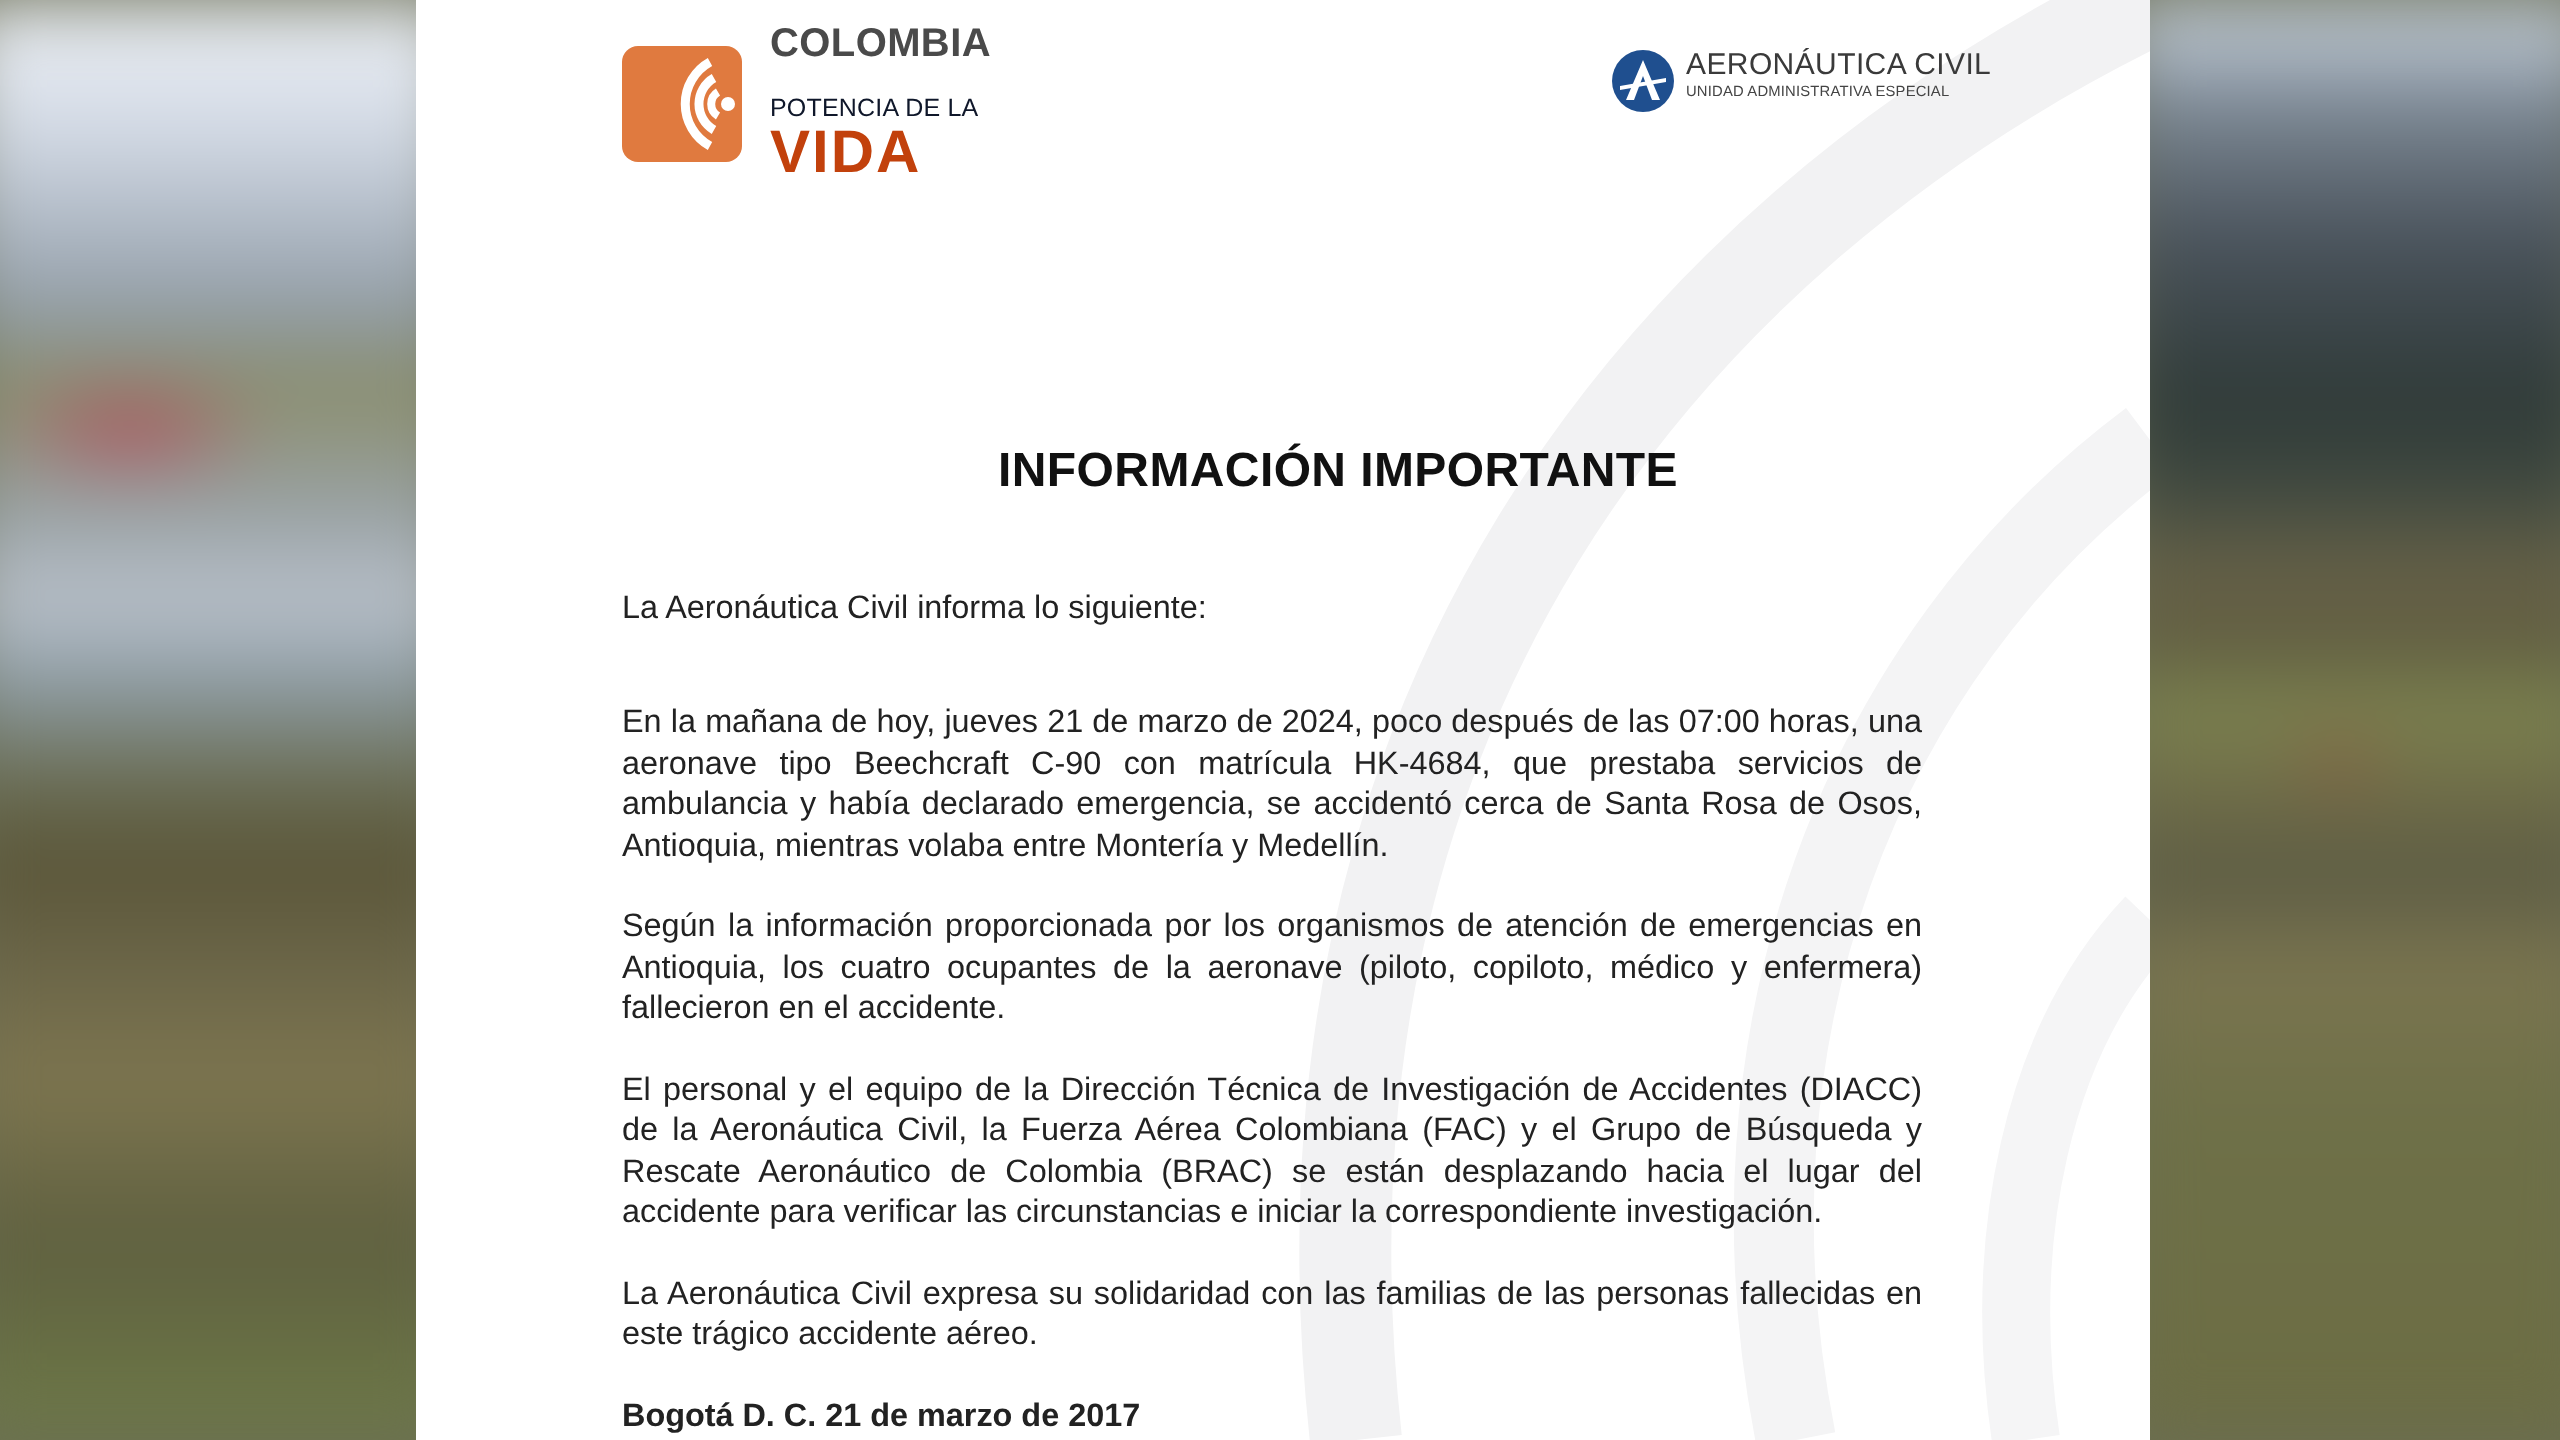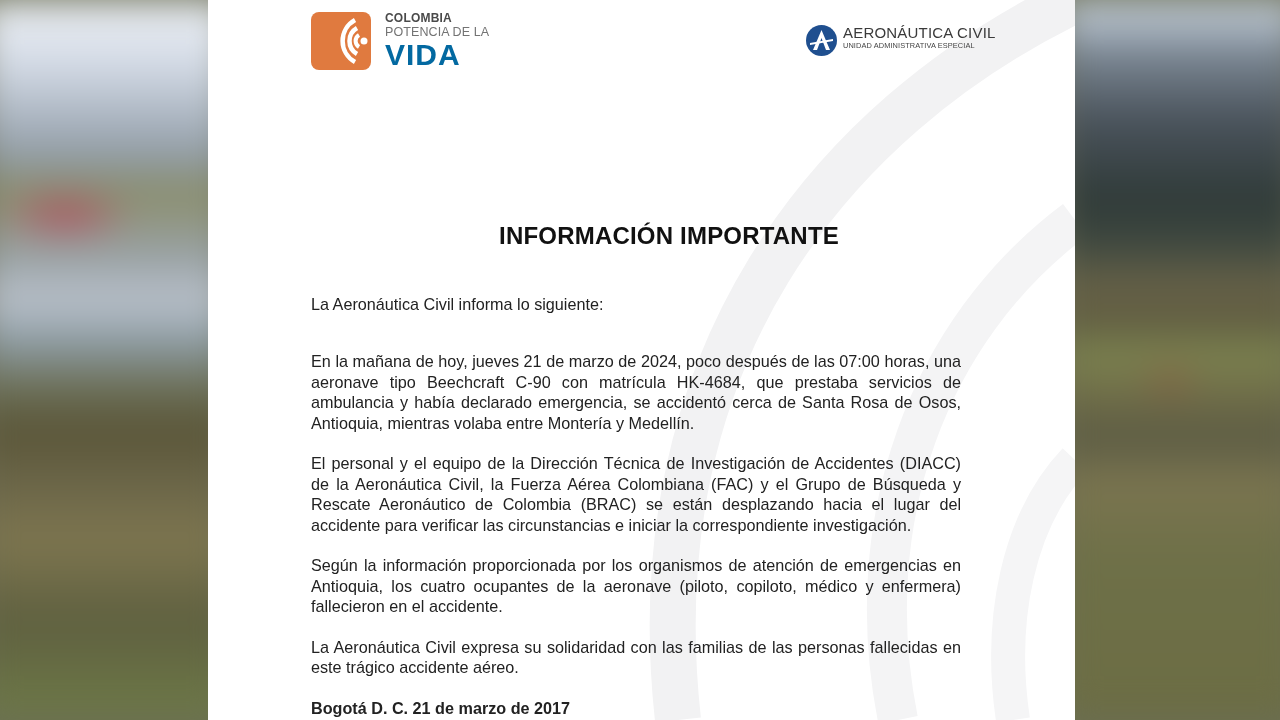--- a/index.html
+++ b/index.html
@@ -11,23 +11,23 @@
       linear-gradient(180deg,#eef1f6 0px,#d6dde8 60px,#aab4c0 120px,#8f9aa2 160px,#8a8d6a 190px,#9aa3a8 260px,#bcc3cc 300px,#8e9da6 340px,#6b6e55 390px,#5a5538 430px,#6a6548 480px,#7e7650 540px,#5f6040 620px,#6e7a48 720px);}
   .bg.right{left:1060px;width:240px;
     background:
       radial-gradient(ellipse 30px 18px at 110px 380px, #8a5a40 0%, rgba(138,90,64,0) 100%),
       linear-gradient(180deg,#d8e2ef 0px,#7e8a96 50px,#4a535c 120px,#2f3a38 200px,#3d4740 240px,#6a6448 290px,#5d5940 320px,#7d8450 350px,#6e6b48 400px,#5b5b44 440px,#7b7550 480px,#6e7048 560px,#6c6d44 720px);}
   .page{position:absolute;left:208px;top:0;width:867px;height:720px;background:#ffffff;overflow:hidden;}
   .watermark{position:absolute;left:0;top:0;width:867px;height:720px;pointer-events:none;}
   .logo-left{position:absolute;left:103px;top:12px;display:flex;align-items:center;}
   .logo-mark{width:60px;height:58px;position:relative;}
   .logo-text{margin-left:14px;color:#4a4a4a;line-height:1;}
-  .lt1{font-weight:bold;font-size:12px;letter-spacing:0.2px;}
-  .lt2{font-size:12.5px;letter-spacing:0.1px;margin-top:2px;color:#737373;}
-  .lt3{font-weight:bold;font-size:30px;letter-spacing:1px;margin-top:1px;color:#0369a1;}
+  .lt1{font-weight:bold;font-size:20px;letter-spacing:0.2px;}
+  .lt2{font-size:12.5px;letter-spacing:0.1px;margin-top:16px;color:#0f172a;}
+  .lt3{font-weight:bold;font-size:30px;letter-spacing:1px;margin-top:1px;color:#c2410c;}
   .logo-right{position:absolute;left:598px;top:25px;display:flex;align-items:flex-start;}
   .aero-mark{width:31px;height:31px;}
   .aero-text{margin-left:6px;line-height:1;color:#3a3a3a;}
   .at1{font-size:15px;letter-spacing:0.2px;}
   .at2{font-size:7.4px;font-weight:normal;letter-spacing:0.1px;margin-top:2px;color:#444;}
   .title{position:absolute;left:0;width:922px;top:222px;text-align:center;font-weight:bold;font-size:24px;color:#111;letter-spacing:0.2px;}
   .body{position:absolute;left:103px;width:650px;top:294px;font-size:16.2px;line-height:20.4px;color:#222;}
   .body p{margin:0 0 20.4px 0;text-align:justify;}
   .body p.first{margin-bottom:37px;}
   .sign{font-weight:bold;color:#222;}
@@ -74,18 +74,18 @@
       <div class="at1">AERONÁUTICA CIVIL</div>
       <div class="at2">UNIDAD ADMINISTRATIVA ESPECIAL</div>
     </div>
   </div>
 
   <div class="title">INFORMACIÓN IMPORTANTE</div>
 
   <div class="body">
     <p class="first">La Aeronáutica Civil informa lo siguiente:</p>
     <p>En la mañana de hoy, jueves 21 de marzo de 2024, poco después de las 07:00 horas, una aeronave tipo Beechcraft C-90 con matrícula HK-4684, que prestaba servicios de ambulancia y había declarado emergencia, se accidentó cerca de Santa Rosa de Osos, Antioquia, mientras volaba entre Montería y Medellín.</p>
+    <p>Según la información proporcionada por los organismos de atención de emergencias en Antioquia, los cuatro ocupantes de la aeronave (piloto, copiloto, médico y enfermera) fallecieron en el accidente.</p>
     <p>El personal y el equipo de la Dirección Técnica de Investigación de Accidentes (DIACC) de la Aeronáutica Civil, la Fuerza Aérea Colombiana (FAC) y el Grupo de Búsqueda y Rescate Aeronáutico de Colombia (BRAC) se están desplazando hacia el lugar del accidente para verificar las circunstancias e iniciar la correspondiente investigación.</p>
-    <p>Según la información proporcionada por los organismos de atención de emergencias en Antioquia, los cuatro ocupantes de la aeronave (piloto, copiloto, médico y enfermera) fallecieron en el accidente.</p>
     <p>La Aeronáutica Civil expresa su solidaridad con las familias de las personas fallecidas en este trágico accidente aéreo.</p>
     <p class="sign">Bogotá D. C. 21 de marzo de 2017</p>
   </div>
 </div>
 
 </body></html>

